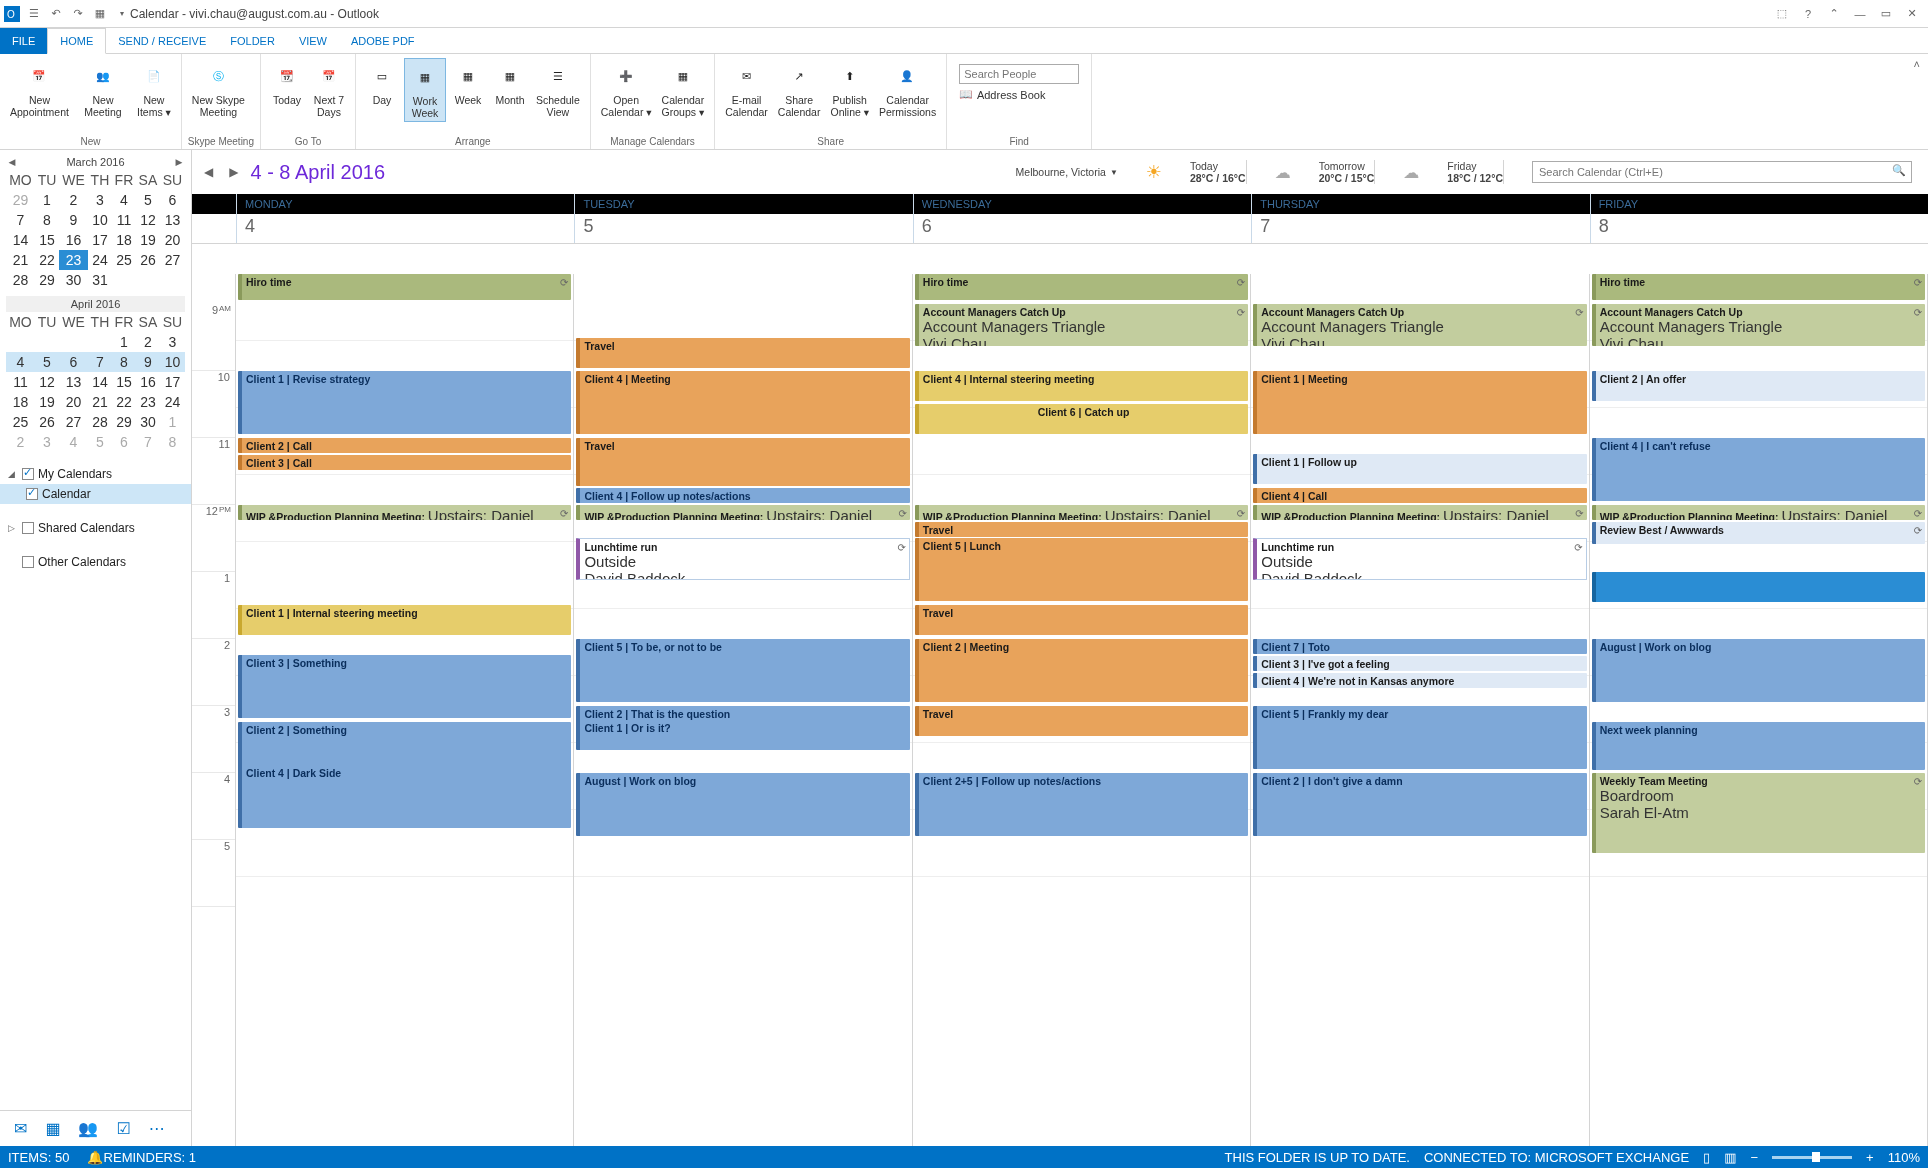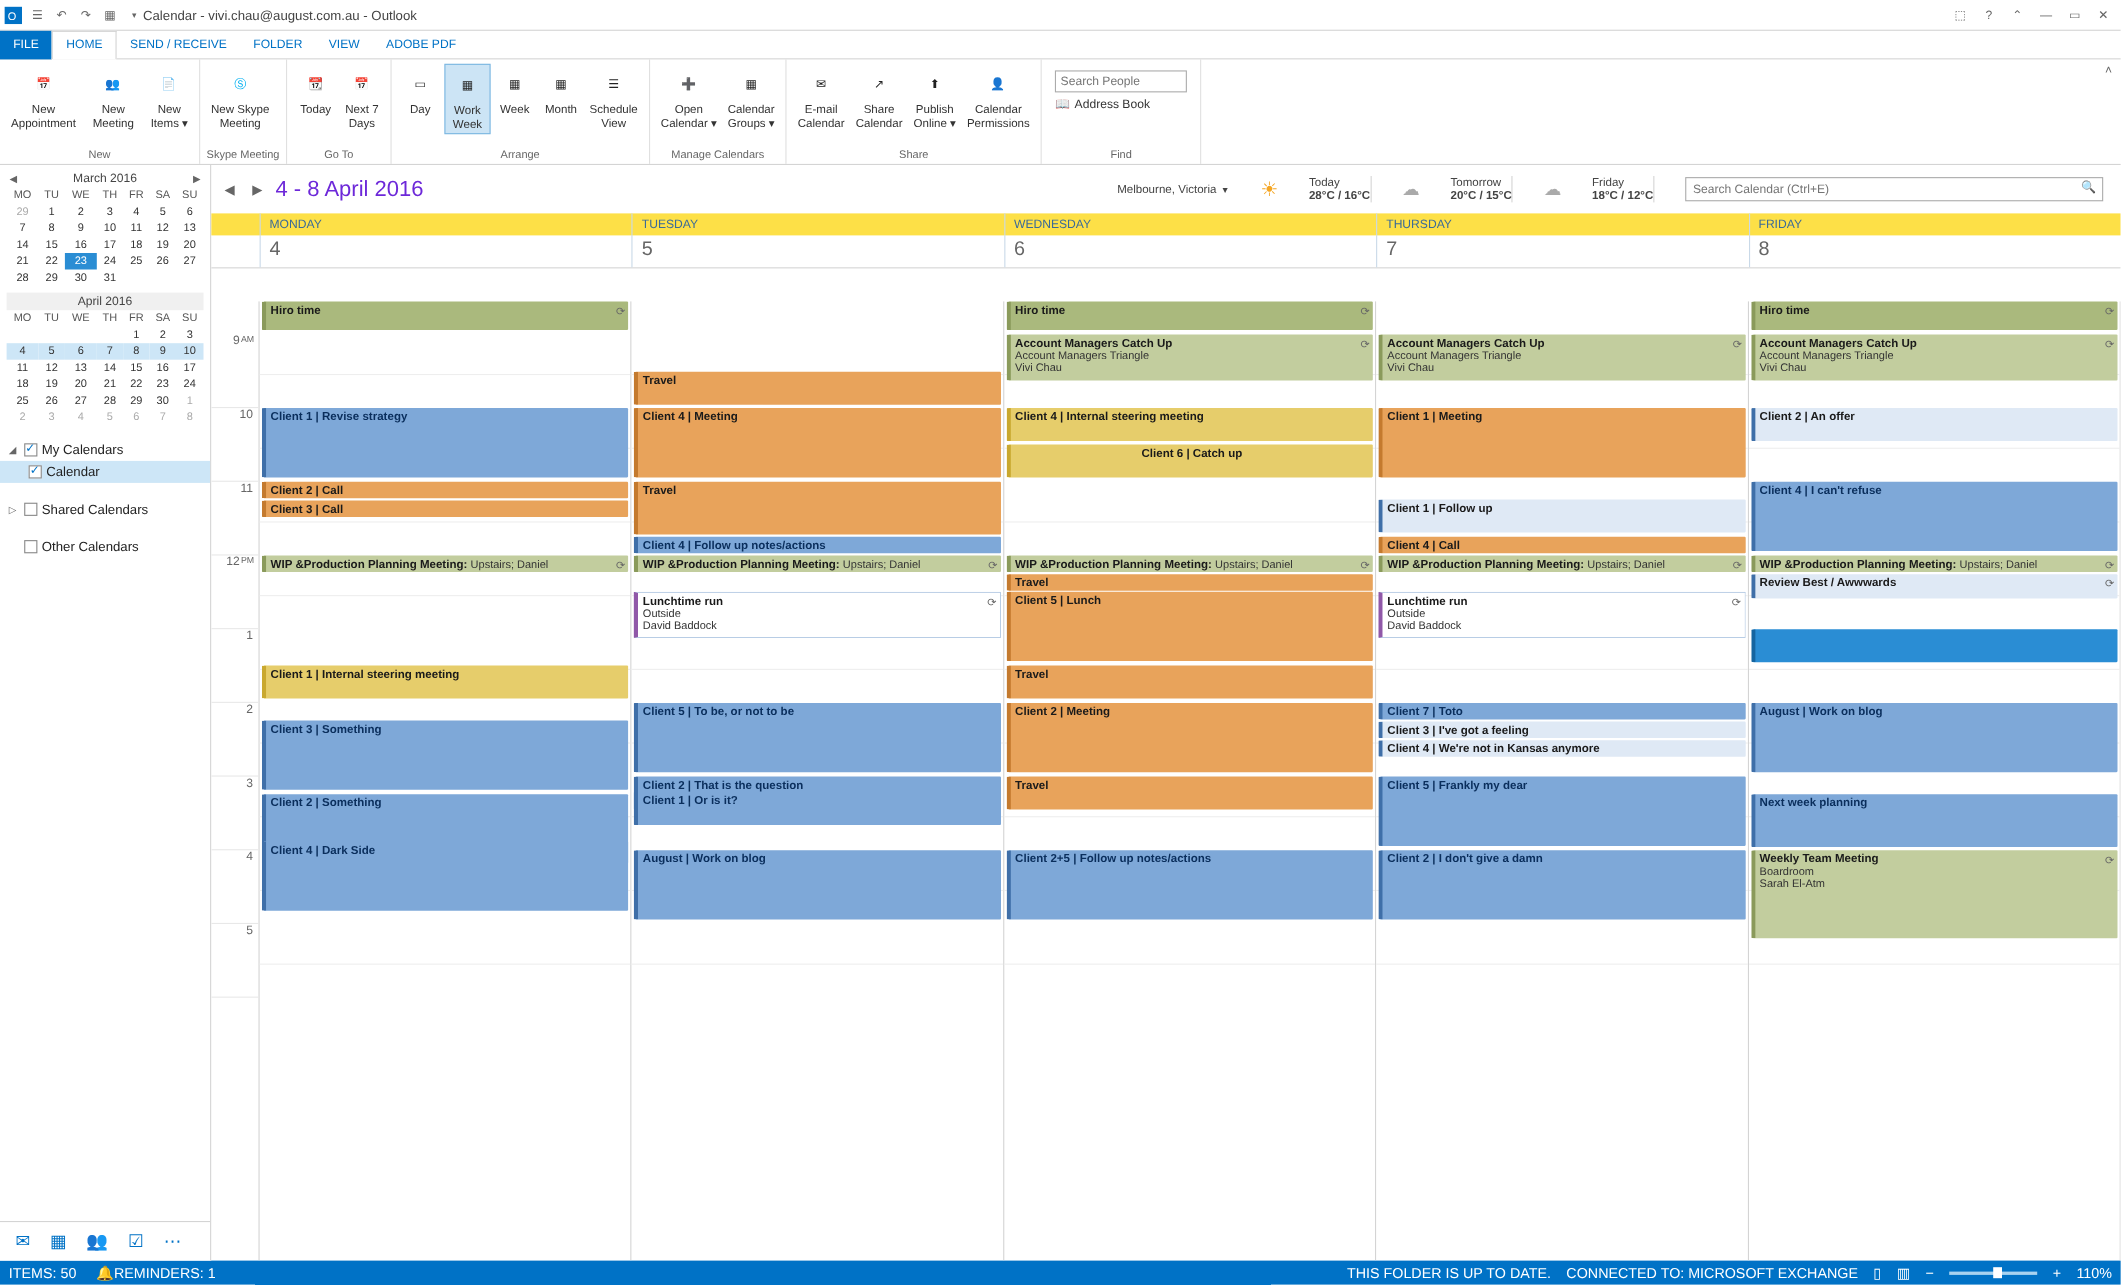--- a/index.html
+++ b/index.html
@@ -24,21 +24,21 @@
 .ribbon-btn.active{background:#cce4f5;border:1px solid #7db7e1}
 .ribbon-grp-label{font-size:10px;color:#666;text-align:center;padding-top:2px}
 .ribbon-search{padding:6px;display:flex;flex-direction:column;gap:4px}
 .ribbon-search input{width:120px;height:20px;border:1px solid #ababab;padding:0 4px;font-size:11px}
 .ribbon-addr{font-size:11px;color:#333;display:flex;align-items:center;gap:4px}
 .main{display:flex;height:calc(100% - 28px - 26px - 96px - 22px)}
 .sidebar{width:192px;border-right:1px solid #d4d4d4;display:flex;flex-direction:column;background:#fff}
 .minical{padding:4px 6px}
 .minical-hdr{display:flex;justify-content:space-between;align-items:center;font-size:11px;padding:2px 0;color:#444}
 .minical-nav{font-size:9px;color:#666;cursor:pointer;width:12px;text-align:center}
-.minical table{width:100%;border-collapse:collapse;font-size:10px}
+.minical table{width:100%;border-collapse:collapse;font-size:14px}
 .minical th{font-weight:normal;color:#555;padding:2px 0;text-align:center}
 .minical td{text-align:center;padding:2px 0;cursor:pointer;color:#333}
 .minical td.muted{color:#aaa}
 .minical td.today{background:#2a8dd4;color:#fff}
 .minical td.sel{background:#cde6f7}
 .minical-hdr.secondary{background:#f0f0f0;padding:2px 4px;margin-top:6px}
 .cal-tree{padding:8px;font-size:12px;flex:1}
 .cal-tree .node{padding:3px 0;display:flex;align-items:center;gap:4px;cursor:pointer}
 .cal-tree .node.sel{background:#cde6f7;margin:0 -8px;padding-left:26px}
 .cal-tree .chk{width:12px;height:12px;border:1px solid #888;display:inline-block}
@@ -51,21 +51,21 @@
 .cal-header{height:44px;display:flex;align-items:center;padding:0 8px;gap:8px}
 .cal-nav{font-size:12px;color:#666;cursor:pointer;padding:0 4px}
 .cal-title{font-size:20px;color:#6d28d9;font-weight:300}
 .weather{margin-left:auto;display:flex;gap:28px;align-items:center;font-size:10.5px;color:#444}
 .weather .loc{display:flex;align-items:center;gap:4px}
 .weather .day{display:flex;align-items:center;gap:6px}
 .search-cal{width:380px;margin-left:20px;margin-right:8px}
 .search-cal input{width:100%;height:22px;border:1px solid #ababab;padding:0 24px 0 6px;font-size:11px}
 .search-cal{position:relative}
 .search-cal .mag{position:absolute;right:6px;top:3px;color:#0072c6}
-.dayheaders{display:flex;height:20px;background:#fde047}
+.dayheaders{display:flex;height:20px;background:#000000}
 .timecol{width:44px;flex-shrink:0}
 .daycol{flex:1;border-left:1px solid #c9d9e8;padding-left:8px;font-size:11px;color:#3b6b98;display:flex;align-items:center}
 .daynums{display:flex;height:30px;border-bottom:1px solid #d4d4d4}
 .daynums .daycol{font-size:18px;color:#666;font-weight:300;align-items:flex-start;padding-top:2px}
 .grid-wrap{flex:1;overflow:hidden;position:relative}
 .grid{display:flex;height:100%}
 .hours{width:44px;flex-shrink:0;border-right:1px solid #d4d4d4}
 .hourrow{height:67px;border-bottom:1px solid #e8e8e8;display:flex;justify-content:flex-end;padding-right:4px;font-size:11px;color:#666}
 .hourrow .ampm{font-size:8px;margin-left:1px}
 .days{flex:1;display:flex;position:relative}
@@ -75,21 +75,21 @@
 .event.olive{background:#aab97d;border-left-color:#8a9a5b}
 .event.olive-light{background:#c2cd9e;border-left-color:#8a9a5b}
 .event.blue{background:#7ea8d8;border-left-color:#3f6fa8}
 .event.blue .ttl{color:#0a2e5c}
 .event.orange{background:#e8a35b;border-left-color:#c47a2e}
 .event.yellow{background:#e6cd6b;border-left-color:#c9a82f}
 .event.lightblue{background:#dfe9f5;border-left-color:#3f6fa8;color:#333}
 .event.solidblue{background:#2a8dd4;border-left-color:#1565a0}
 .event.white{background:#fff;border:1px solid #b8cde5;border-left:4px solid #9058a8}
 .event .ttl{font-weight:600;color:#1a1a1a}
-.event .sub{font-size:10px;color:#333}
+.event .sub{font-size:15px;color:#333}
 .recurrence{position:absolute;right:3px;top:3px;font-size:10px;color:#666}
 .statusbar{height:22px;background:#0072c6;color:#fff;display:flex;align-items:center;font-size:13px;padding:0 8px}
 .statusbar .sb-r{margin-left:auto;display:flex;align-items:center;gap:14px}
 .slider{width:80px;height:3px;background:#a8d3f0;position:relative}
 .slider .thumb{position:absolute;width:8px;height:10px;background:#fff;top:-4px;left:50%}
 svg{display:block}
 </style>
 </head>
 <body>
 

